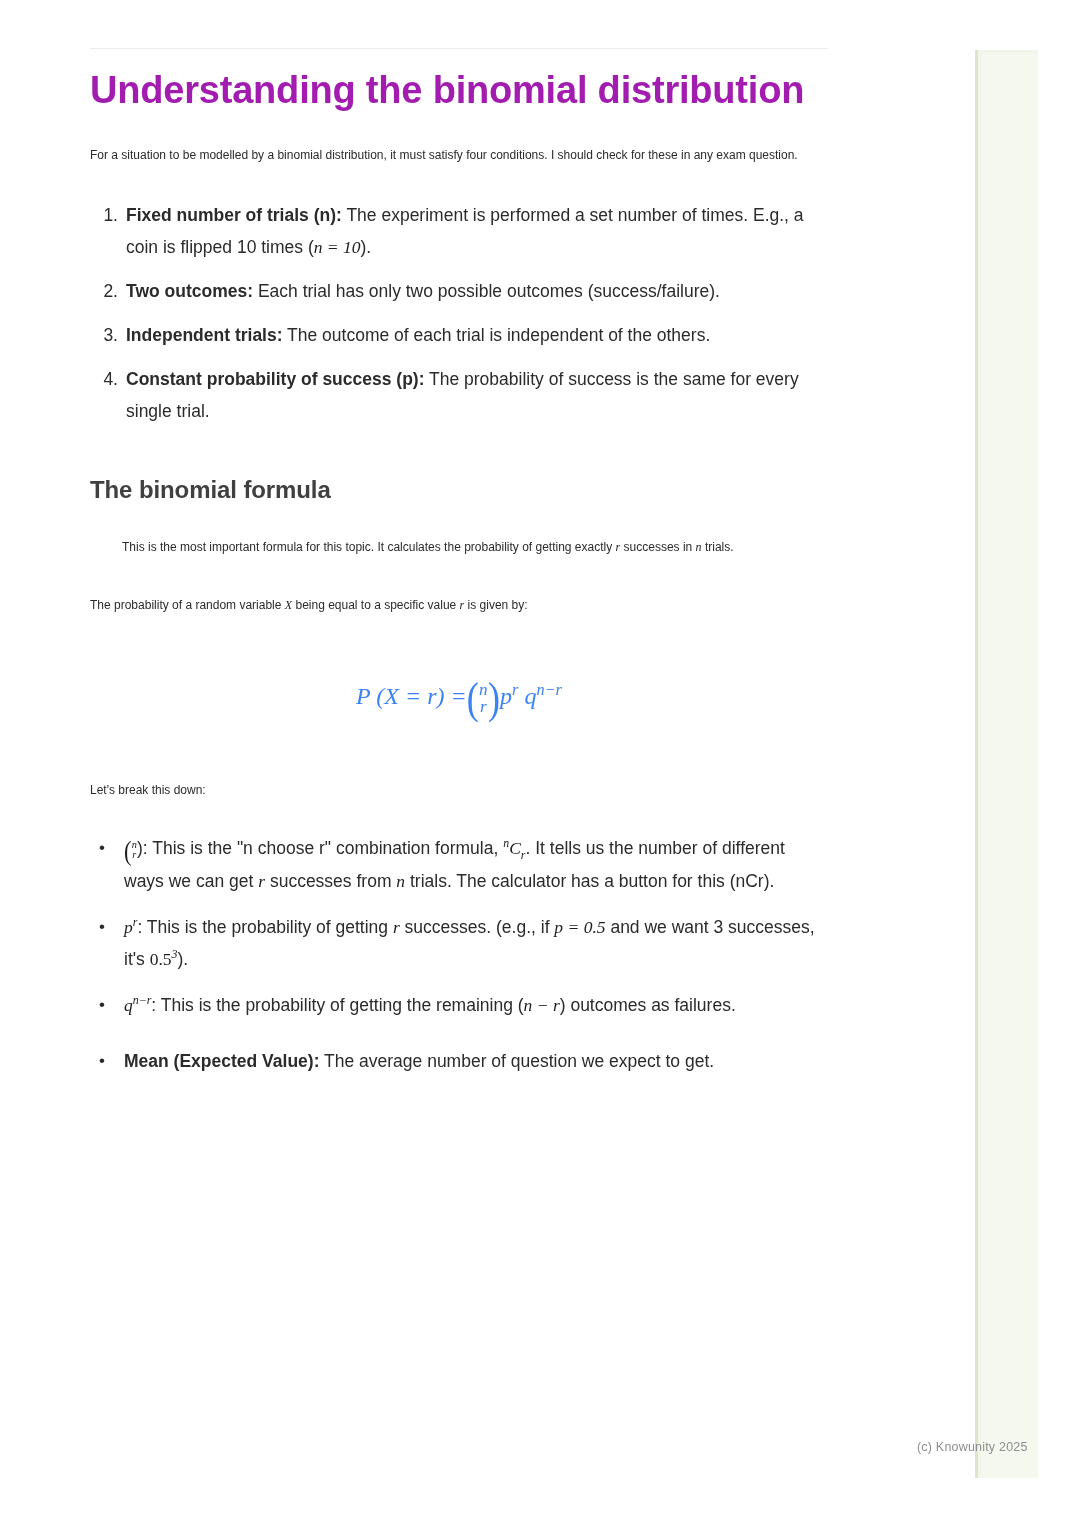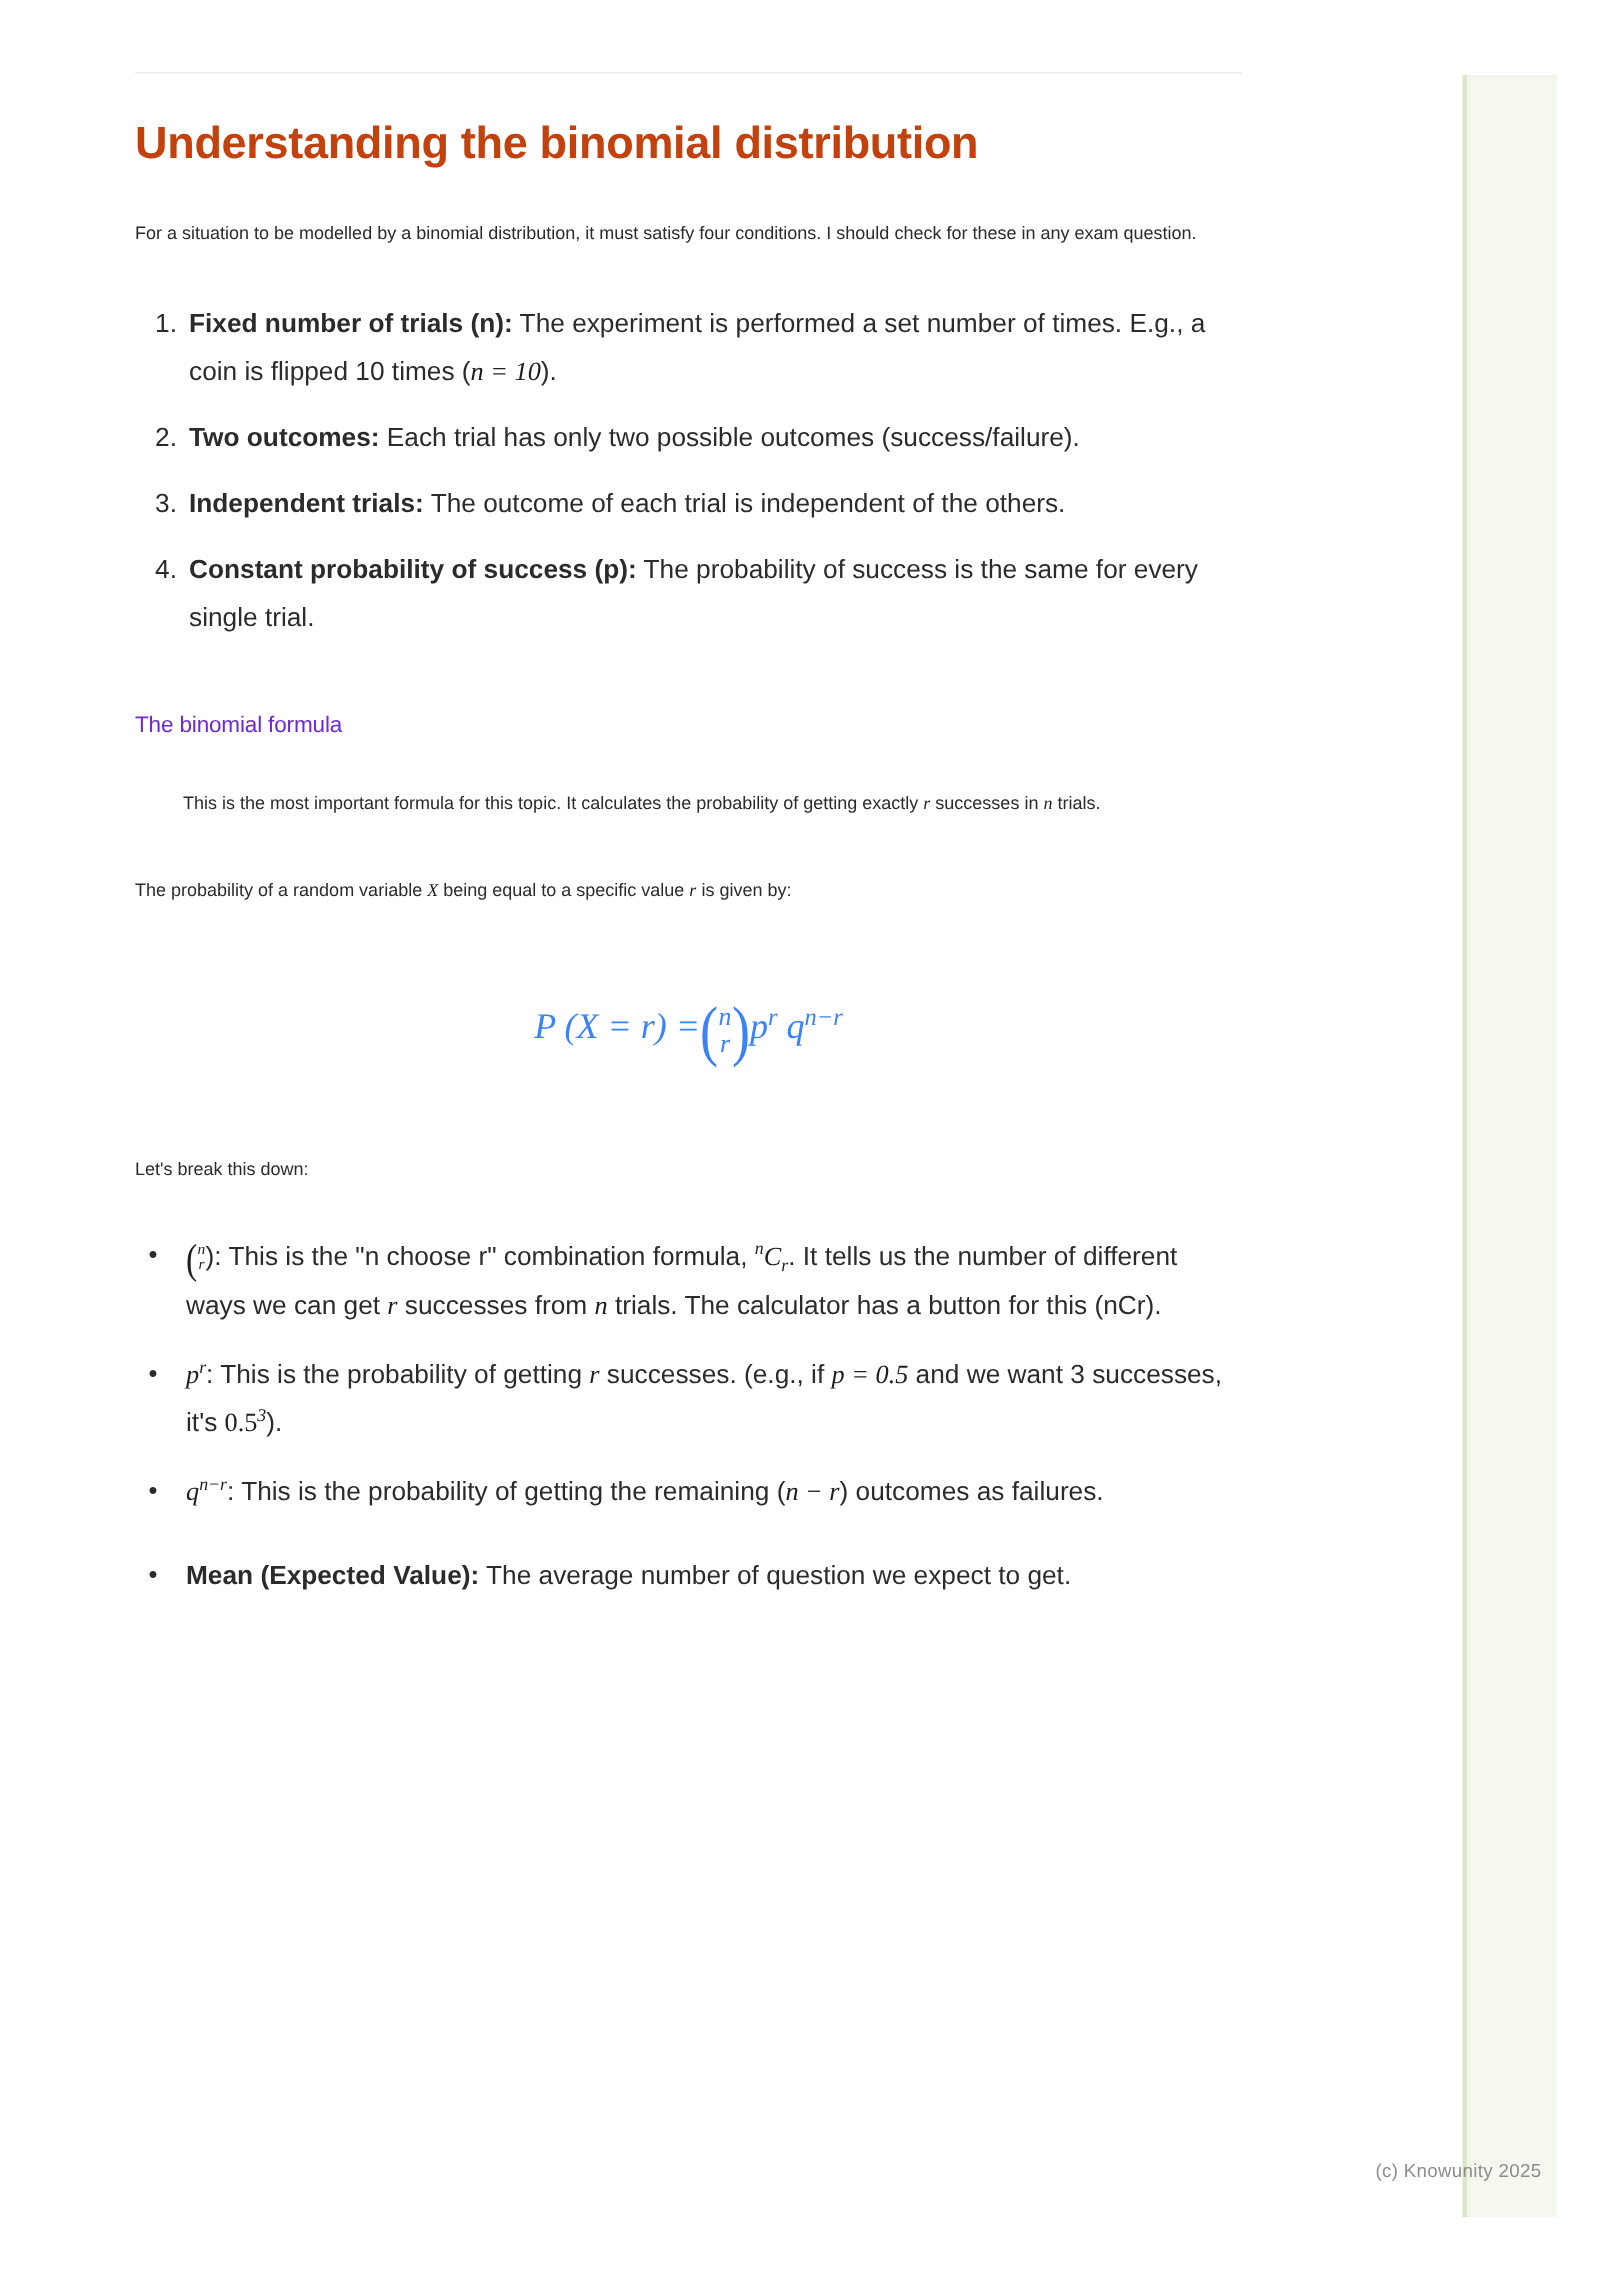--- a/index.html
+++ b/index.html
@@ -43,32 +43,32 @@
   }
 
   .top-rule {
     height: 1px;
     background: #ececec;
     margin-top: 48px;
     margin-bottom: 0;
   }
 
   h1.doc-title {
-    color: #c2410c;
-    font-size: 30px;
+    color: #a21caf;
+    font-size: 38px;
     font-weight: bold;
     line-height: 1.25;
-    margin: 28px 0 0 0;
+    margin: 18px 0 0 0;
     letter-spacing: -0.2px;
   }
 
   h2.section-title {
-    color: #6d28d9;
-    font-size: 15px;
-    font-weight: normal;
+    color: #404040;
+    font-size: 24px;
+    font-weight: bold;
     line-height: 1.25;
     margin: 0;
     letter-spacing: -0.1px;
   }
 
   p.body-text {
     color: #2b2b2b;
     font-size: 12px;
     line-height: 36px;
     text-align: justify;

